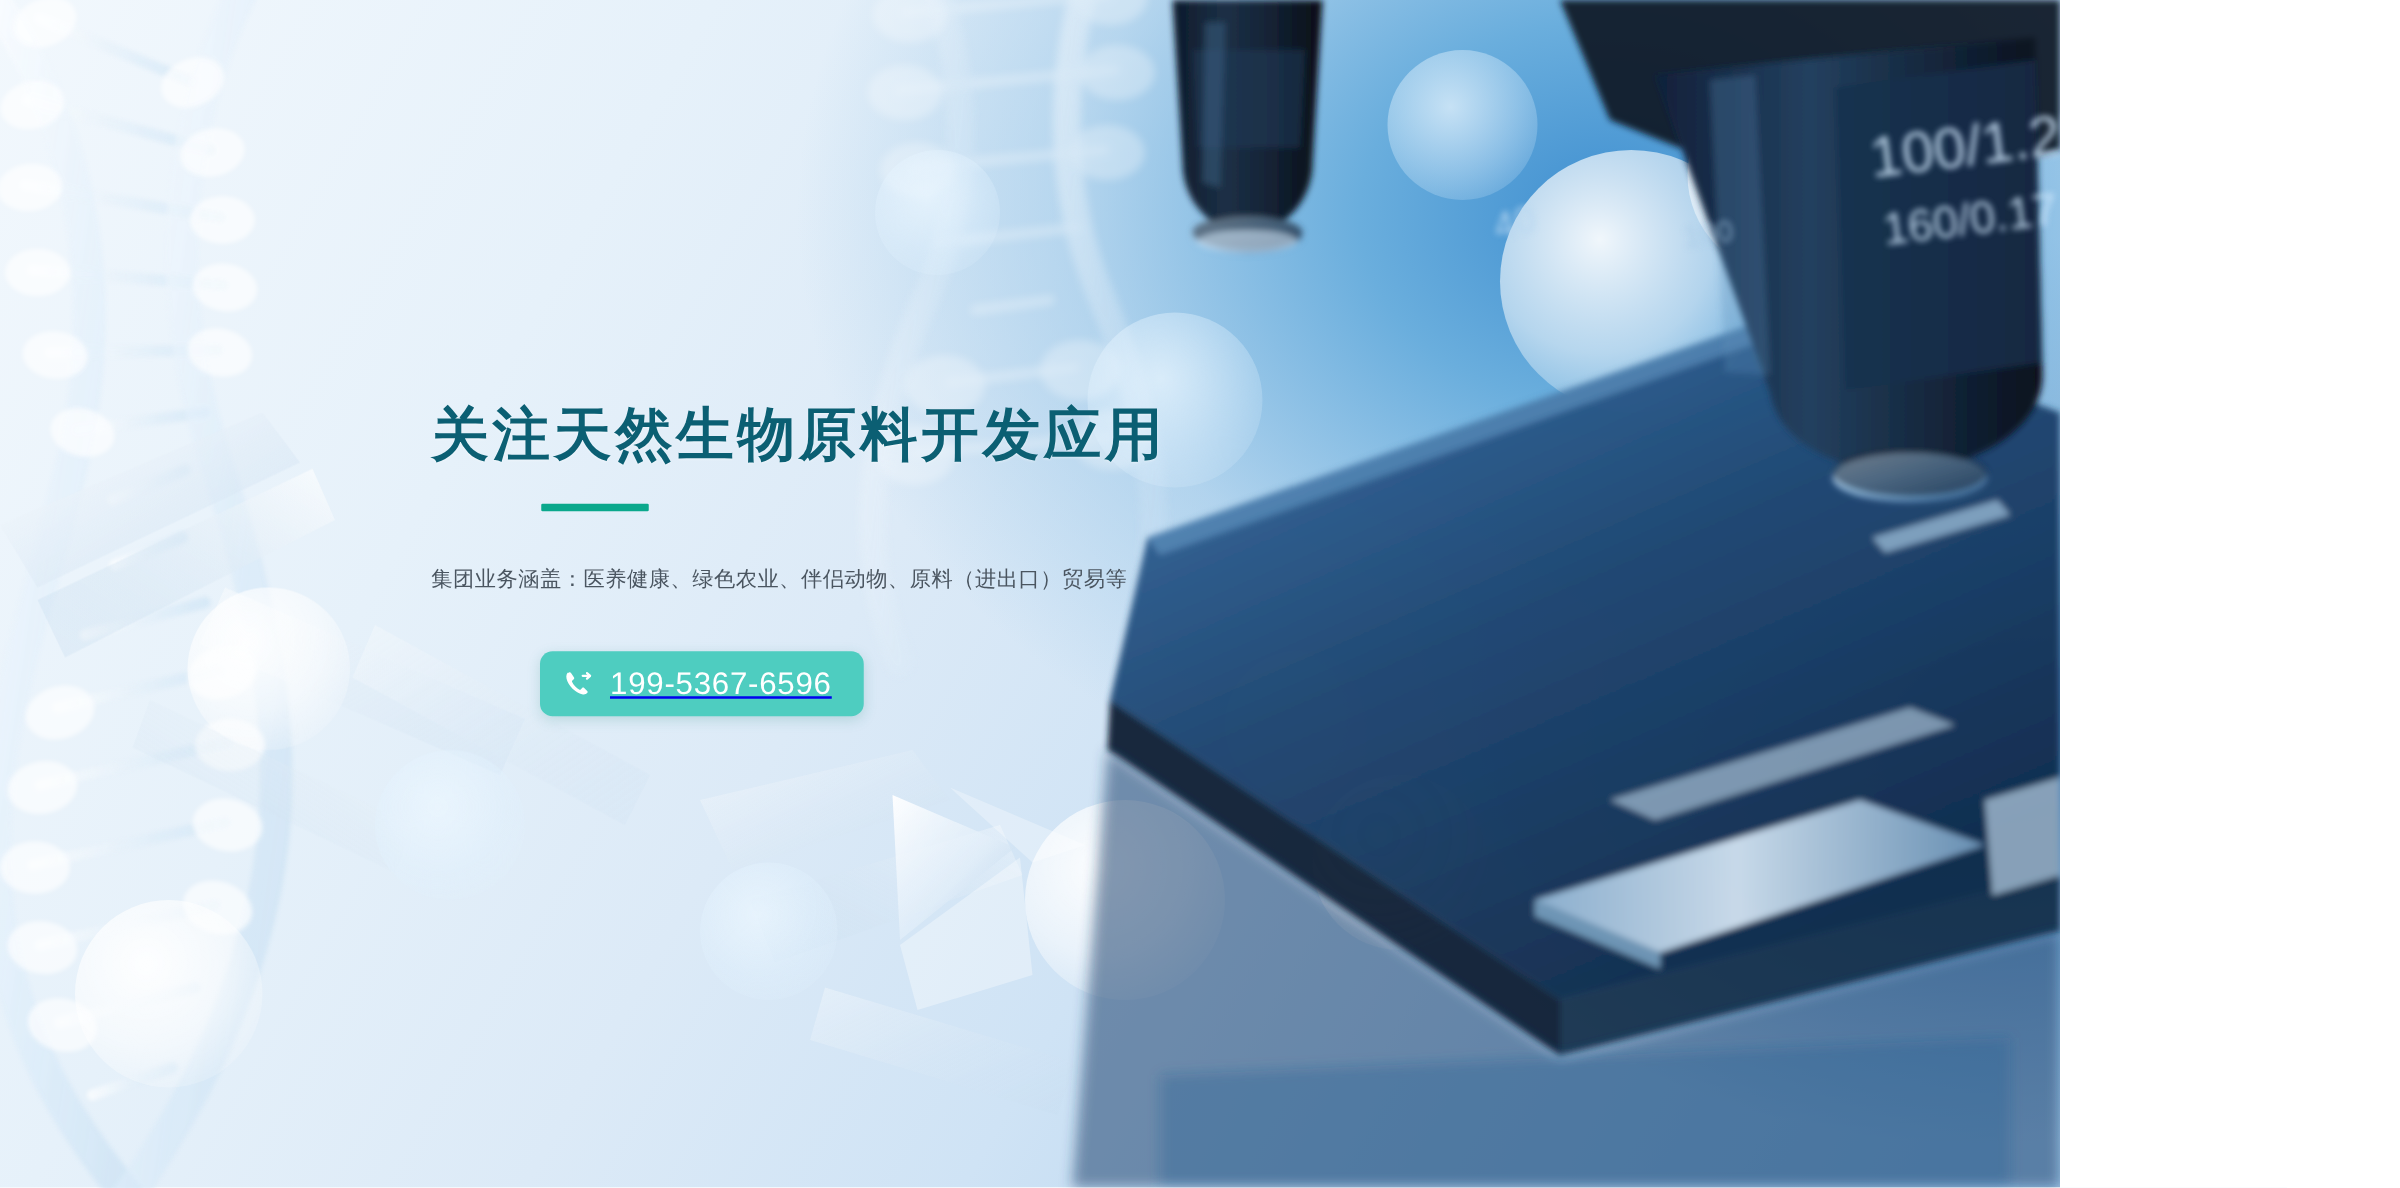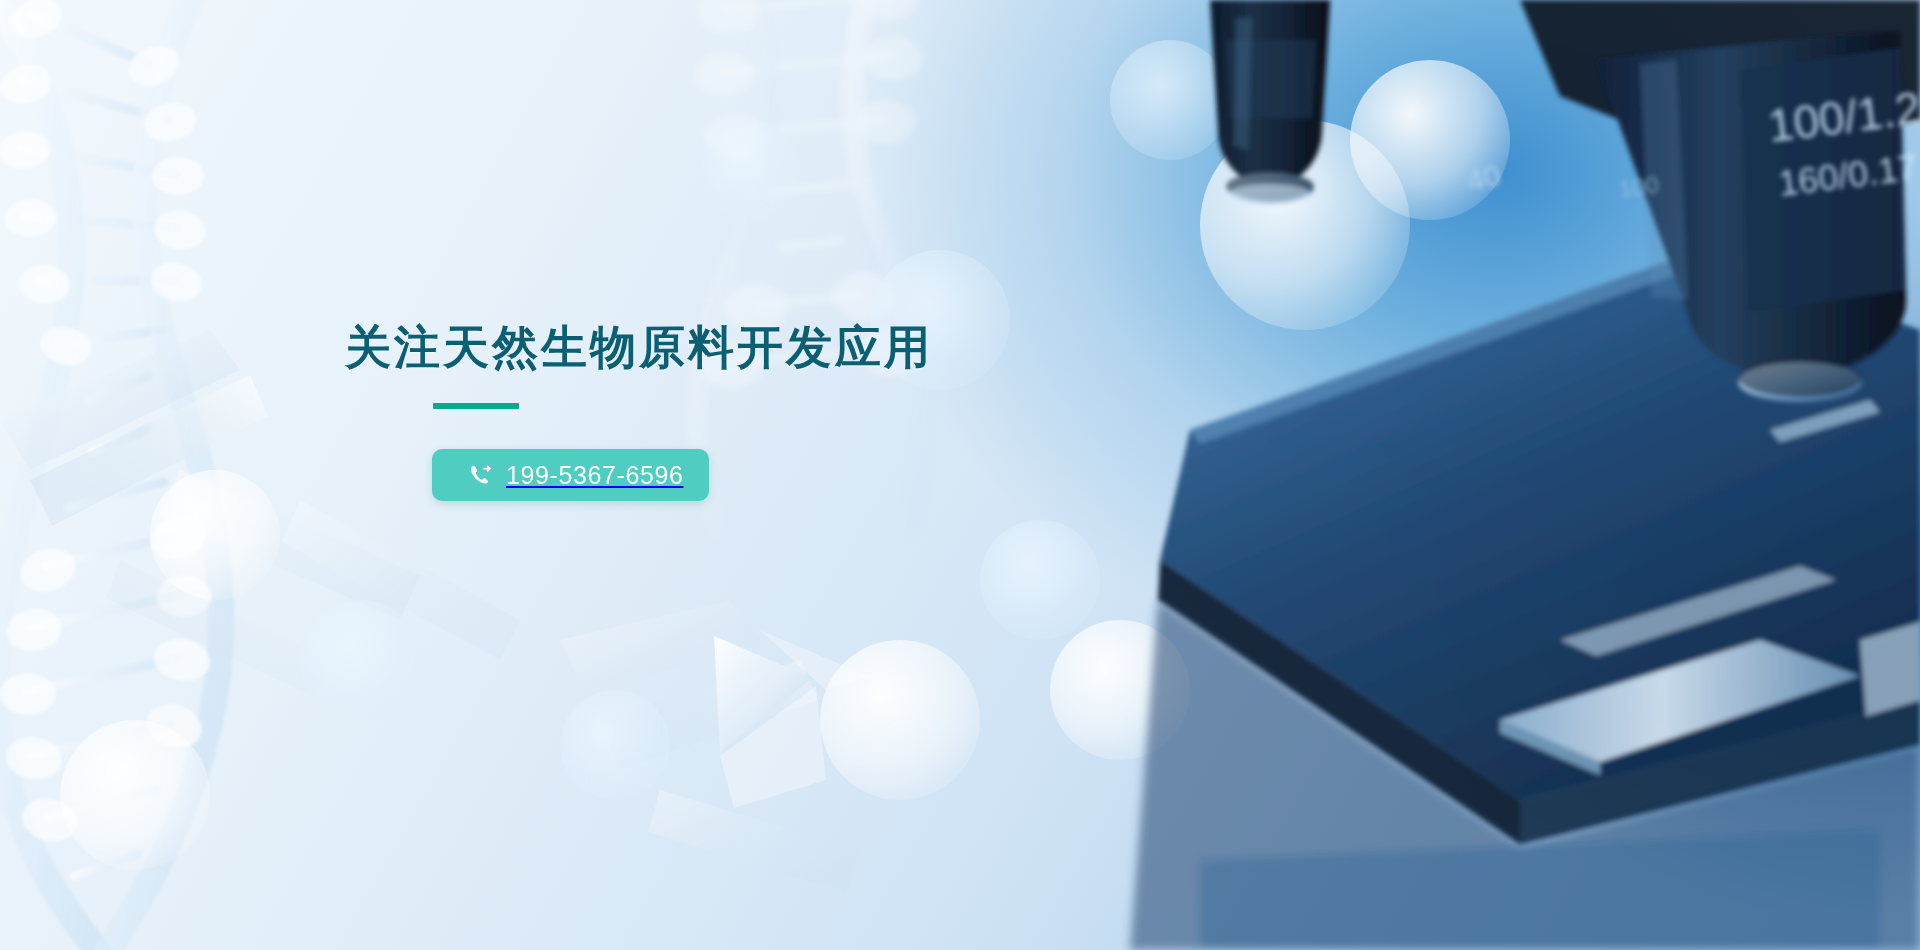--- a/index.html
+++ b/index.html
@@ -6,21 +6,21 @@
     margin: 0;
     padding: 0;
     background: #ffffff;
   }
   body {
     font-family: "Liberation Sans", "DejaVu Sans", sans-serif;
   }
 
   .hero-banner {
     position: relative;
-    width: 1920px;
+    width: 1648px;
     height: 950px;
     overflow: hidden;
     background: #eaf3fb;
   }
 
   
   .bg-base {
     position: absolute;
     inset: 0;
     background:
@@ -134,21 +134,21 @@
     display: flex;
     align-items: center;
   }
   .phone-button {
     display: inline-flex;
     align-items: center;
     gap: 12px;
     background: #4ecdc0;
     border: none;
     border-radius: 10px;
-    padding: 13px 26px 13px 36px;
+    padding: 13px 26px 13px 18px;
     cursor: pointer;
     box-shadow: 0 3px 10px rgba(40,140,130,0.22);
   }
   .phone-icon {
     width: 26px;
     height: 26px;
     flex: 0 0 26px;
     display: block;
   }
   .phone-number {
@@ -439,20 +439,21 @@
     </svg>
   </div>
 
   <div class="content">
 
     <h1 class="hero-title">关注天然生物原料开发应用</h1>
 
     <div class="hero-divider"></div>
 
     <div class="hero-desc">
+      <span class="hero-desc-line">集团业务涵盖：医养健康、绿色农业、伴侣动物、原料（进出口）贸易等</span>
     </div>
 
     <div class="phone-row">
       <a class="phone-button" href="#">
         <svg class="phone-icon" viewBox="0 0 28 28" xmlns="http://www.w3.org/2000/svg">
           <path d="M4.4 4.6c-1.5 1.7-1.4 4.4-.2 7.2 1.2 2.9 3.6 5.9 6.6 8.2 2.1 1.6 4.2 2.6 6 3
                    1.9.4 3.5.1 4.5-1 .5-.6.5-1.3 0-1.8l-2.6-2.5c-.5-.5-1.3-.5-1.8 0l-1.2 1.2c-.3.3-.7.4-1.1.2
                    -1.3-.6-2.6-1.6-3.8-2.9-1.2-1.3-2.1-2.7-2.6-4-.1-.4 0-.8.3-1l1.2-1.1c.5-.5.6-1.3.1-1.8L7.2 4.6
                    c-.5-.5-1.2-.6-1.8-.1z" fill="#ffffff"></path>
           <path d="M17.4 7.2h6.2" stroke="#ffffff" stroke-width="1.9" stroke-linecap="round" fill="none"></path>

